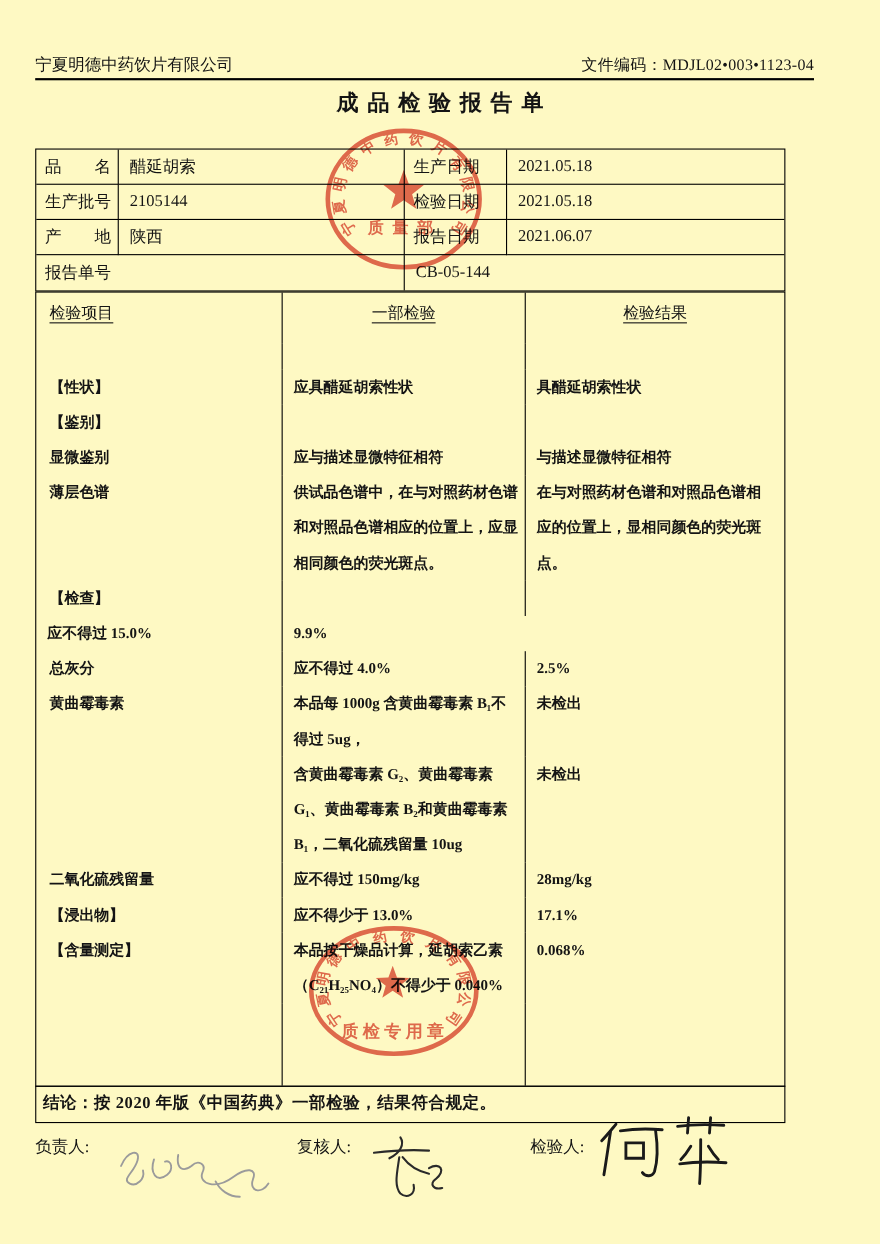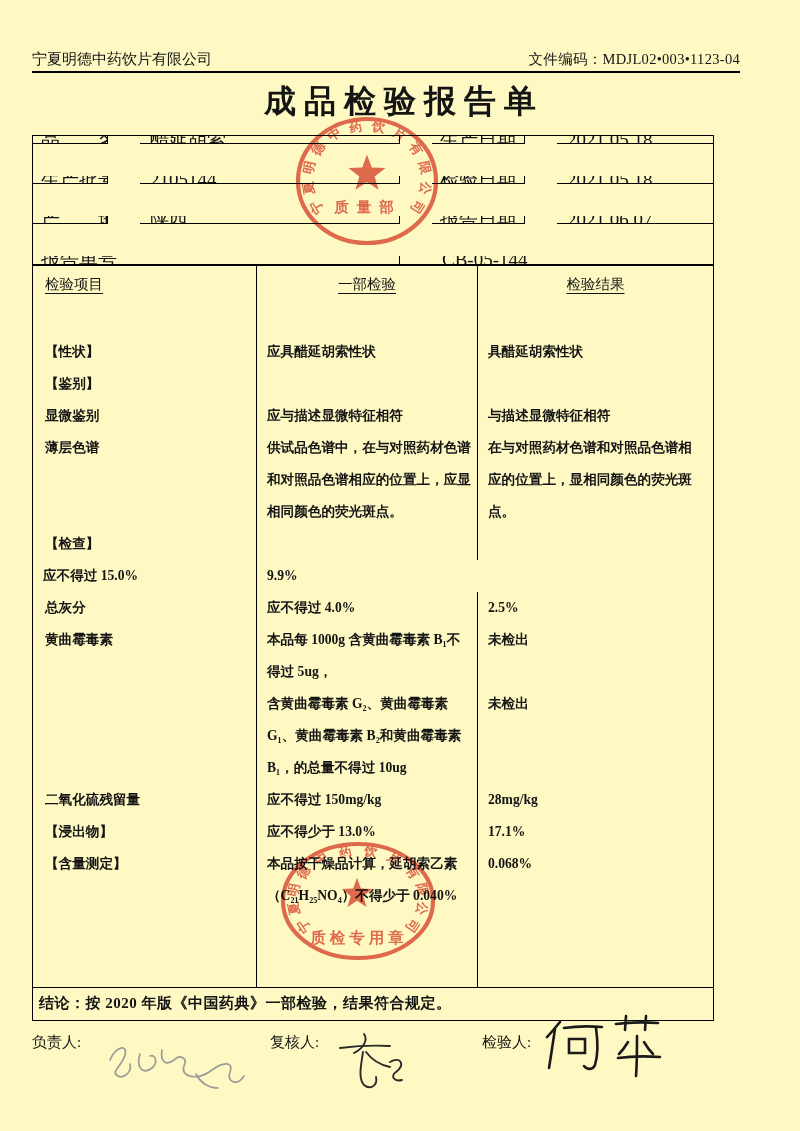--- a/index.html
+++ b/index.html
@@ -15,32 +15,31 @@
   .doc-header {
     position:absolute; left:32px; top:50px; width:708px;
     display:flex; justify-content:space-between; align-items:flex-end;
     font-size:15px;
   }
   .doc-header .code { font-size:14.5px; letter-spacing:.3px; }
   .header-rule { position:absolute; left:32px; top:71px; width:708px; height:2px; background:#000; }
 
   .page-title {
     position:absolute; left:0; top:80px; width:800px;
-    text-align:center; font-size:32px; font-weight:bold; letter-spacing:8px;
+    text-align:center; font-size:20px; font-weight:bold; letter-spacing:8px;
     text-indent:8px;
   }
 
   
   .info-table {
     position:absolute; left:32px; top:135px; width:682px; height:130px;
     border:1.5px solid #000;
     display:grid; grid-template-columns:75px 260px 93px 1fr;
     grid-template-rows:repeat(4,1fr);
-    font-size:19px;
-    gap:32px;
+    font-size:15px;
   }
   .ic { border-right:1px solid #000; border-bottom:1px solid #000;
         display:flex; align-items:center; padding-left:10px; white-space:nowrap; overflow:hidden;}
   .ic.lbl { padding-left:8px; }
   .ic.lastcol { border-right:none; }
   .ic.lastrow { border-bottom:none; }
   .ic.sp2a { grid-column:1/3; }
   .ic.sp2b { grid-column:3/5; }
 
   
@@ -165,21 +164,21 @@
           <div class="c c2">应不得过 4.0%</div>
           <div class="c c3">2.5%</div>
         </div>
         <div class="trow" style="min-height: 64px;">
           <div class="c c1">黄曲霉毒素</div>
           <div class="c c2">本品每 1000g 含黄曲霉毒素 B₁不得过 5ug，</div>
           <div class="c c3">未检出</div>
         </div>
         <div class="trow" style="min-height: 96px;">
           <div class="c c1"></div>
-          <div class="c c2">含黄曲霉毒素 G₂、黄曲霉毒素 G₁、黄曲霉毒素 B₂和黄曲霉毒素 B₁，的总量不得过 10ug</div>
+          <div class="c c2">含黄曲霉毒素 G₂、黄曲霉毒素 G₁、黄曲霉毒素 B₂和黄曲霉毒素 B₁，二氧化硫残留量 10ug</div>
           <div class="c c3">未检出</div>
         </div>
         <div class="trow" style="min-height: 32px;">
           <div class="c c1">二氧化硫残留量</div>
           <div class="c c2">应不得过 150mg/kg</div>
           <div class="c c3">28mg/kg</div>
         </div>
         <div class="trow" style="min-height: 32px;">
           <div class="c c1">【浸出物】</div>
           <div class="c c2">应不得少于 13.0%</div>

